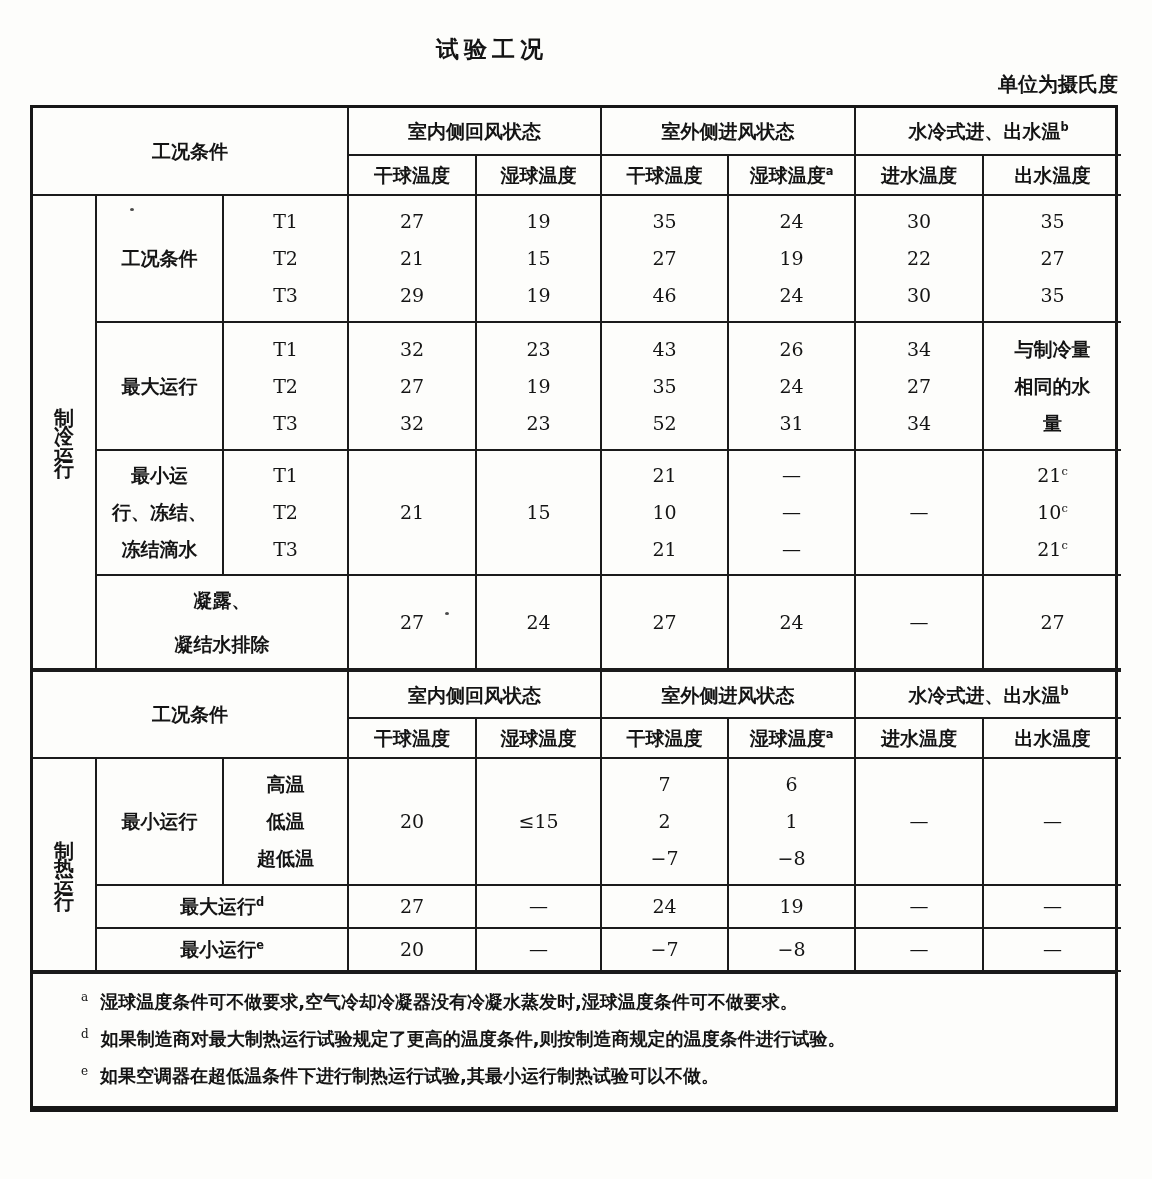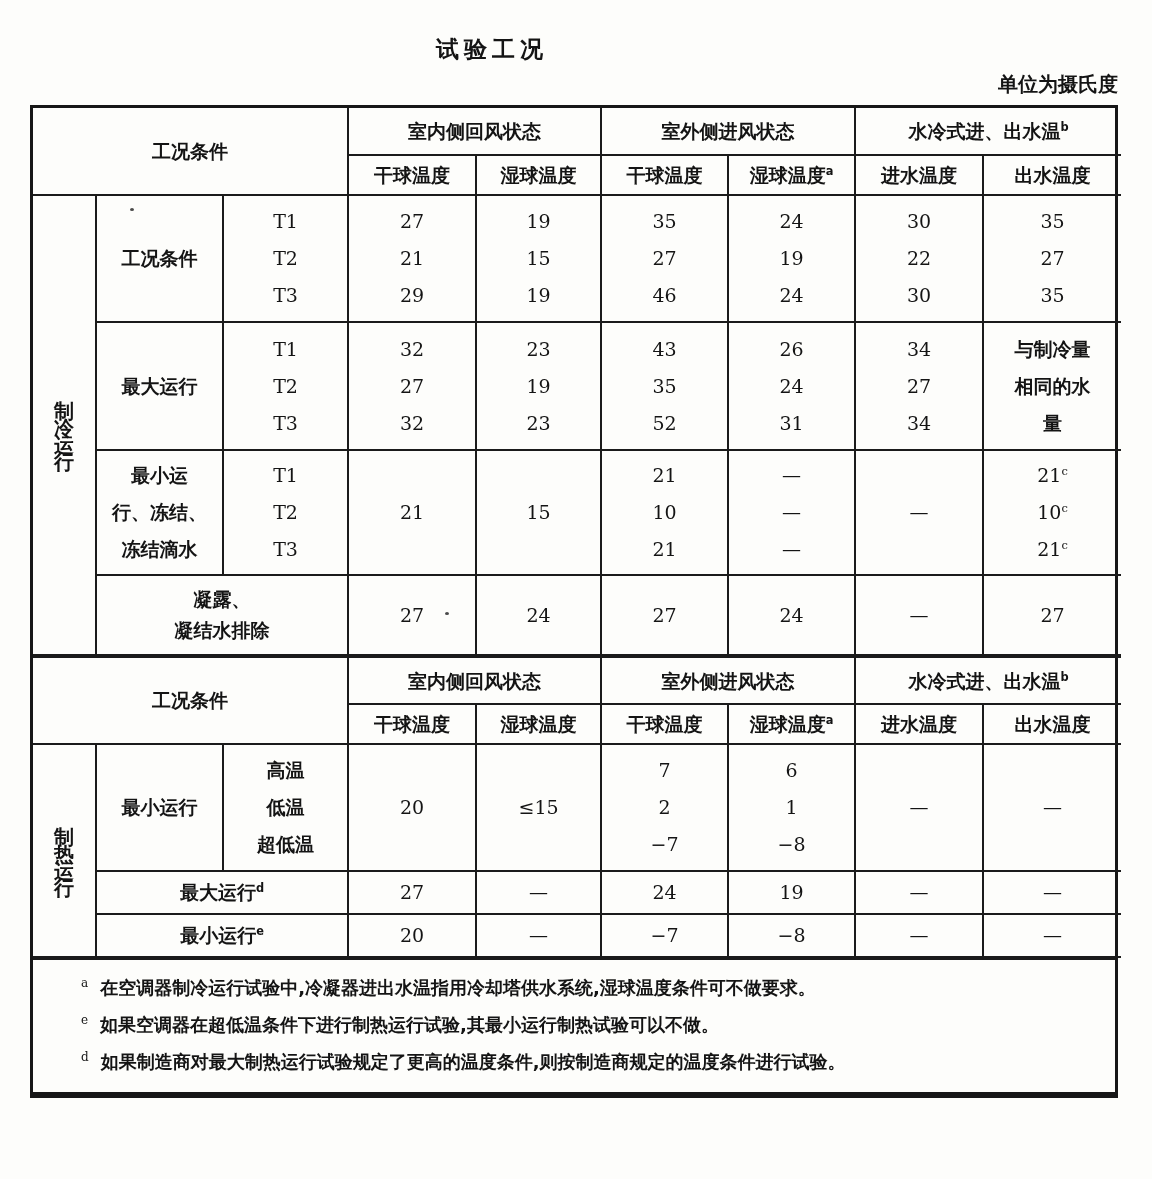--- a/index.html
+++ b/index.html
@@ -155,21 +155,21 @@
         <td class="cjk">最小运<br>行、冻结、<br>冻结滴水</td>
         <td>T1<br>T2<br>T3</td>
         <td>21</td>
         <td>15</td>
         <td>21<br>10<br>21</td>
         <td>—<br>—<br>—</td>
         <td>—</td>
         <td>21<sup>c</sup><br>10<sup>c</sup><br>21<sup>c</sup></td>
       </tr>
       <tr style="height:80px">
-        <td colspan="2" class="cjk" style="line-height:31px">凝露、<br>凝结水排除</td>
+        <td colspan="2" class="cjk" style="line-height:44px">凝露、<br>凝结水排除</td>
         <td>27</td>
         <td>24</td>
         <td>27</td>
         <td>24</td>
         <td>—</td>
         <td>27</td>
       </tr>
     </tbody>
       </table>
 
@@ -226,21 +226,21 @@
         <td>—</td>
         <td>−7</td>
         <td>−8</td>
         <td>—</td>
         <td>—</td>
       </tr>
     </tbody>
       </table>
 
     <div class="footnotes">
-      <p class="fn"><sup>a</sup><span>在空调器制冷运行试验中,冷凝器进出水温指用冷却塔供水系统,湿球温度条件可不做要求。</span></p>
+      <p class="fn"><sup>a</sup><span>湿球温度条件可不做要求,空气冷却冷凝器没有冷凝水蒸发时,湿球温度条件可不做要求。</span></p>
+      <p class="fn"><sup>d</sup><span>如果制造商对最大制热运行试验规定了更高的温度条件,则按制造商规定的温度条件进行试验。</span></p>
       <p class="fn"><sup>e</sup><span>如果空调器在超低温条件下进行制热运行试验,其最小运行制热试验可以不做。</span></p>
-      <p class="fn"><sup>d</sup><span>如果制造商对最大制热运行试验规定了更高的温度条件,则按制造商规定的温度条件进行试验。</span></p>
     </div>
   </div>
 
   <div class="speck speck-1"></div>
   <div class="speck speck-2"></div>
 </div>
 
 </body></html>

